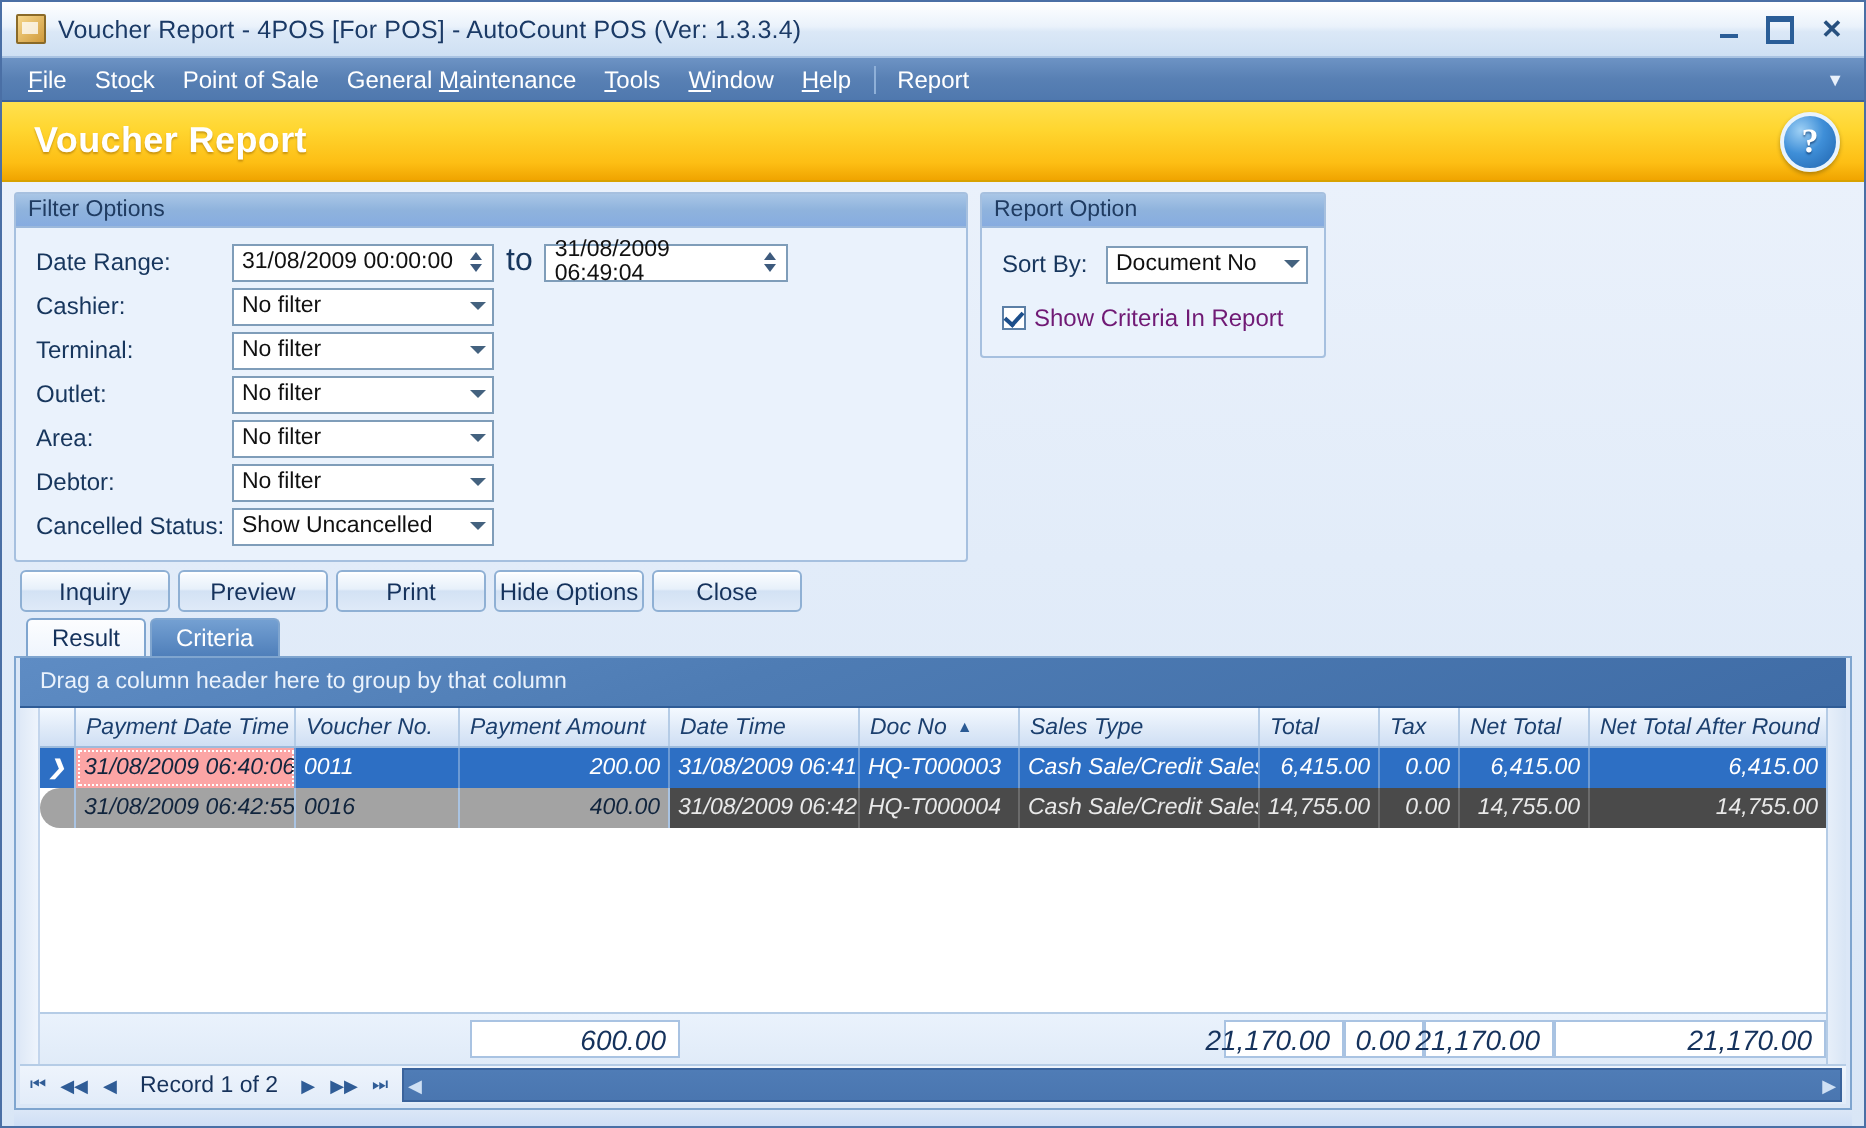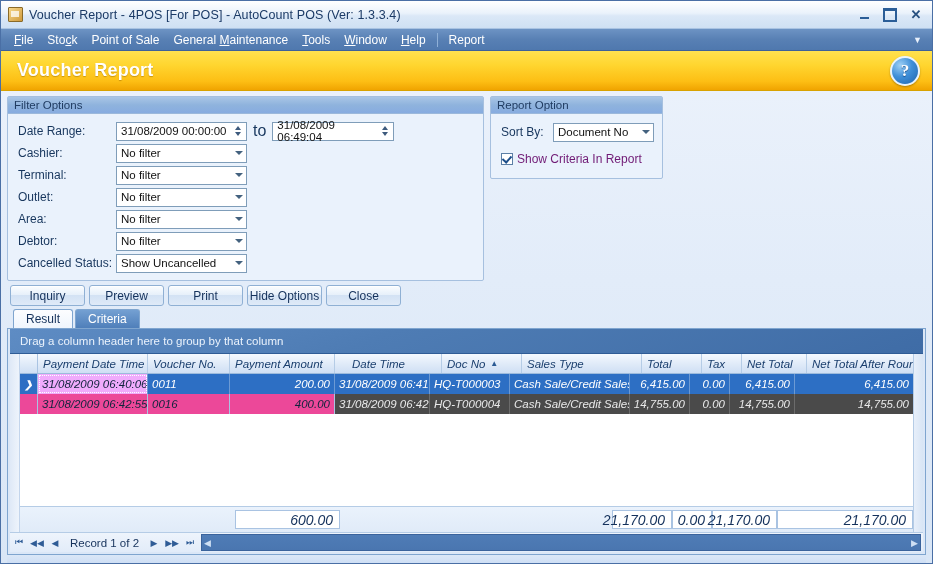--- a/index.html
+++ b/index.html
@@ -218,36 +218,36 @@
     display: flex; align-items: center;
     padding: 0 5px;
     border-right: 1px solid #b5cce6;
     overflow: hidden; white-space: nowrap;
   }
   .hdr-cell .sortarrow {
     margin-left: 5px; font-size: 8px; color: #2a5a94;
   }
   .data-row { height: 20px; flex: 0 0 20px; display: flex; font-size: 11.5px; }
   .data-row.sel { background: #2d6fc4; color: #fff; }
-  .data-row.alt { background: #ec4899; color: #10243d; }
+  .data-row.alt { background: #a3a3a3; color: #10243d; border-radius: 10px; }
   .cell {
     display: flex; align-items: center;
     padding: 0 4px;
     border-right: 1px solid #a9c3e2;
     overflow: hidden; white-space: nowrap;
   }
   .data-row.sel .cell { border-right-color: #6c9ad4; }
   .cell.num { justify-content: flex-end; }
   .cell.dark { background: #4a4a4a; color: #e9e9e9; border-right-color: #6b6b6b; }
   .rowind {
     display: flex; align-items: center; justify-content: center;
     border-right: 1px solid #a9c3e2;
   }
   .rowind .arrow { color: #fff; font-size: 10px; font-weight: bold; }
-  .cell.focus { outline: 1px dotted #ffffff; outline-offset: -2px; background: #f0abfc; color: #10243d; }
+  .cell.focus { outline: 1px dotted #ffffff; outline-offset: -2px; background: #fca5a5; color: #10243d; }
   .fill-area { flex: 1 1 auto; background: #ffffff; }
   
   .sum-row {
     height: 26px; flex: 0 0 26px; display: flex; align-items: center;
     background: linear-gradient(180deg,#eaf2fc 0%,#e0ebf8 100%);
     border-top: 1px solid #b5cce6;
     font-size: 14px; color: #1b3f6e;
   }
   .sumbox {
     height: 19px; background: #fff; border: 1px solid #a9c3e2;
@@ -456,21 +456,21 @@
 
         <div style="display:flex;flex:1 1 auto;min-height:0;">
           <div class="leftrail"></div>
           <div style="flex:1 1 auto;display:flex;flex-direction:column;min-width:0;font-style:italic;">
 
             <div class="hdr-row">
               <div class="rowind" style="width:18px;flex:0 0 18px;"></div>
               <div class="hdr-cell" style="width:110px;flex:0 0 110px;">Payment Date Time</div>
               <div class="hdr-cell" style="width:82px;flex:0 0 82px;">Voucher No.</div>
               <div class="hdr-cell" style="width:105px;flex:0 0 105px;">Payment Amount</div>
-              <div class="hdr-cell" style="width:95px;flex:0 0 95px;margin-left:12px;">Date Time</div>
+              <div class="hdr-cell" style="width:95px;flex:0 0 95px;">Date Time</div>
               <div class="hdr-cell" style="width:80px;flex:0 0 80px;">
                 <span>Doc No</span>
                 <span class="sortarrow">▲</span>
               </div>
               <div class="hdr-cell" style="width:120px;flex:0 0 120px;">Sales Type</div>
               <div class="hdr-cell" style="width:60px;flex:0 0 60px;">Total</div>
               <div class="hdr-cell" style="width:40px;flex:0 0 40px;">Tax</div>
               <div class="hdr-cell" style="width:65px;flex:0 0 65px;">Net Total</div>
               <div class="hdr-cell" style="flex:1 1 auto;border-right:none;">Net Total After Round</div>
             </div>

